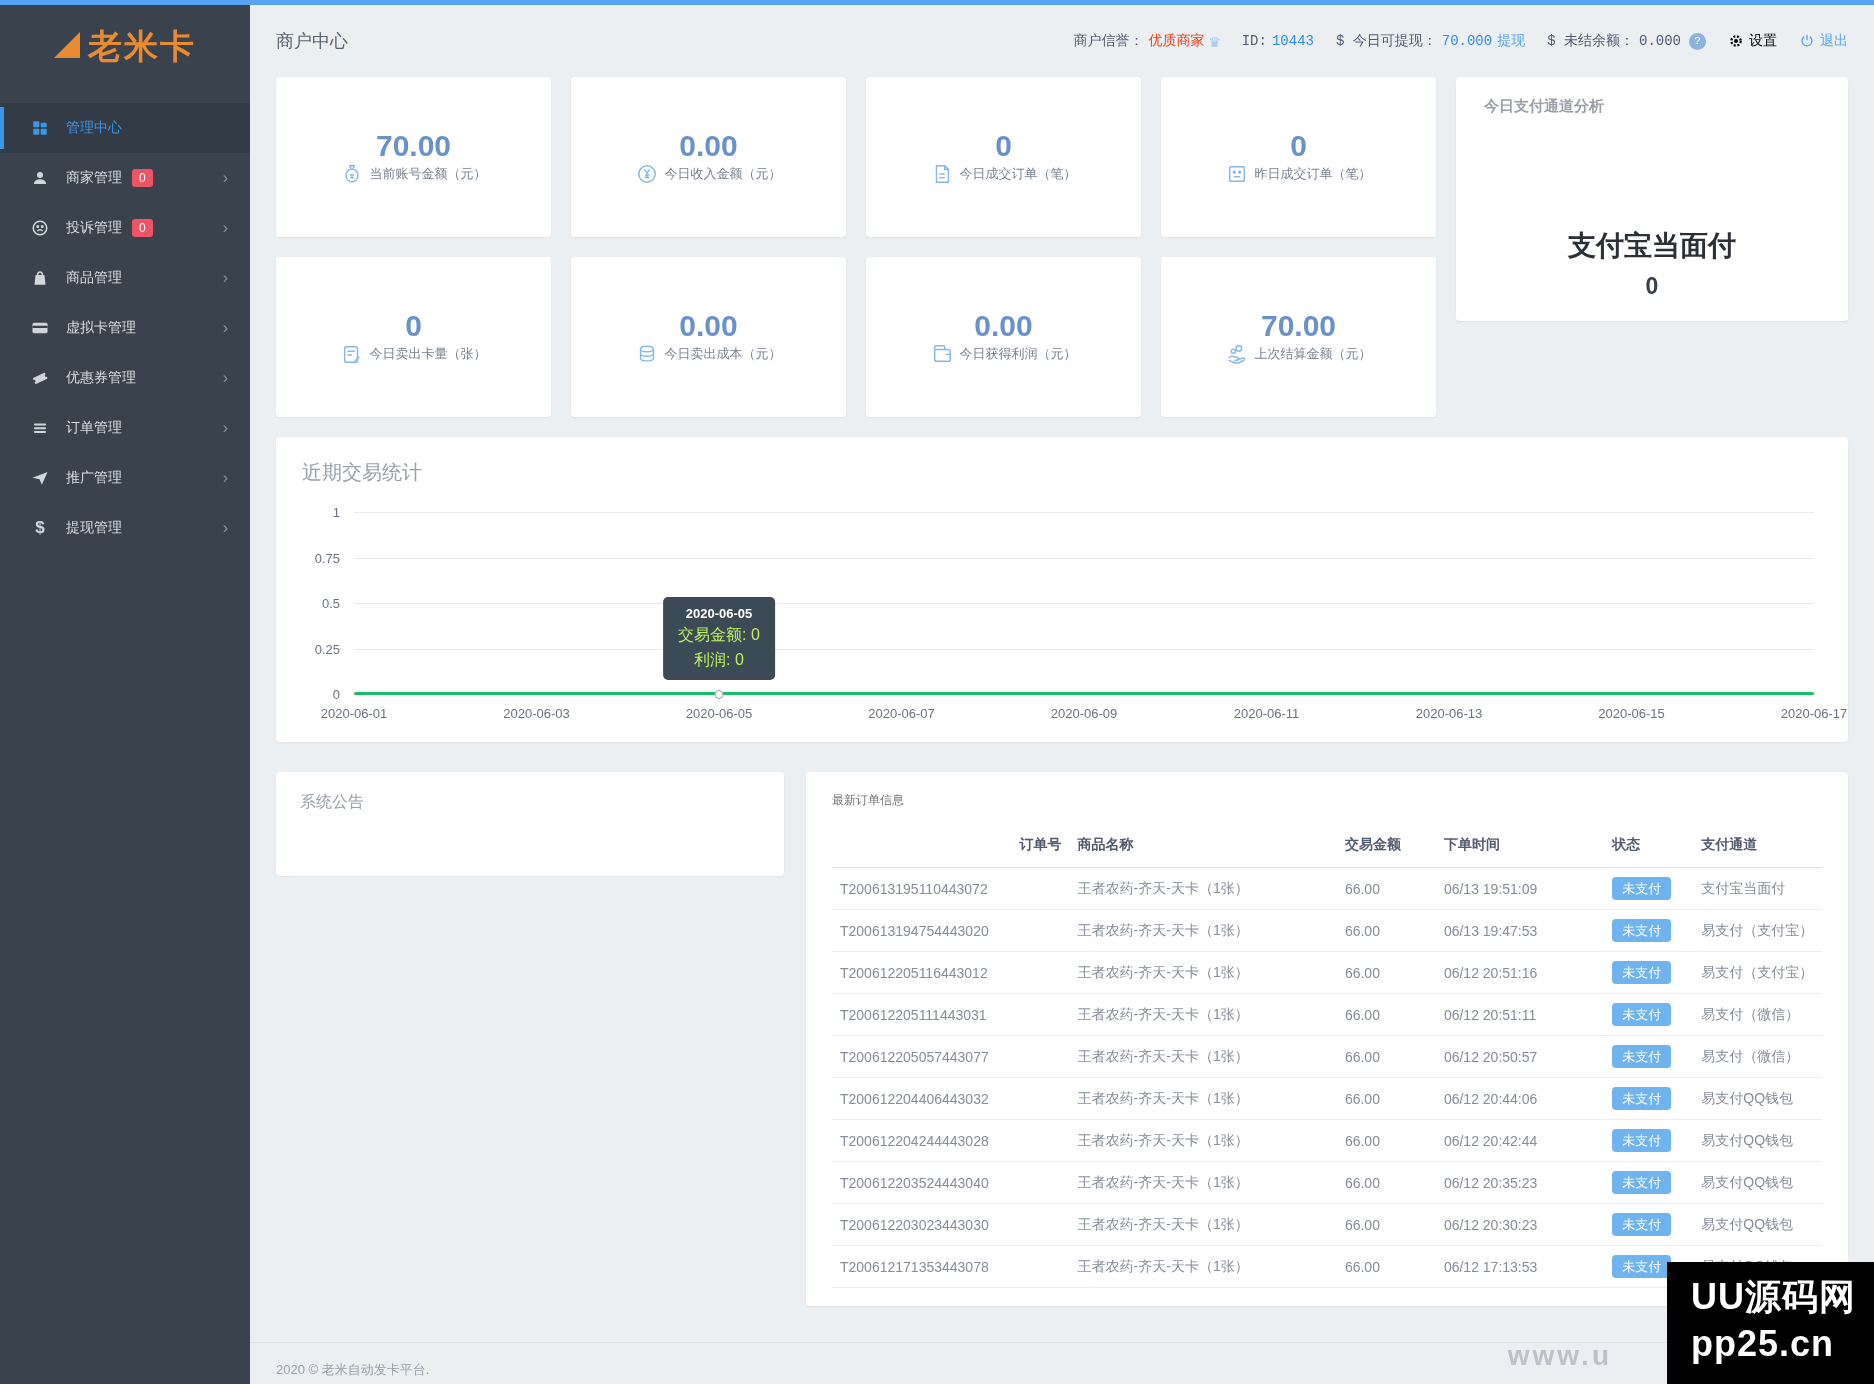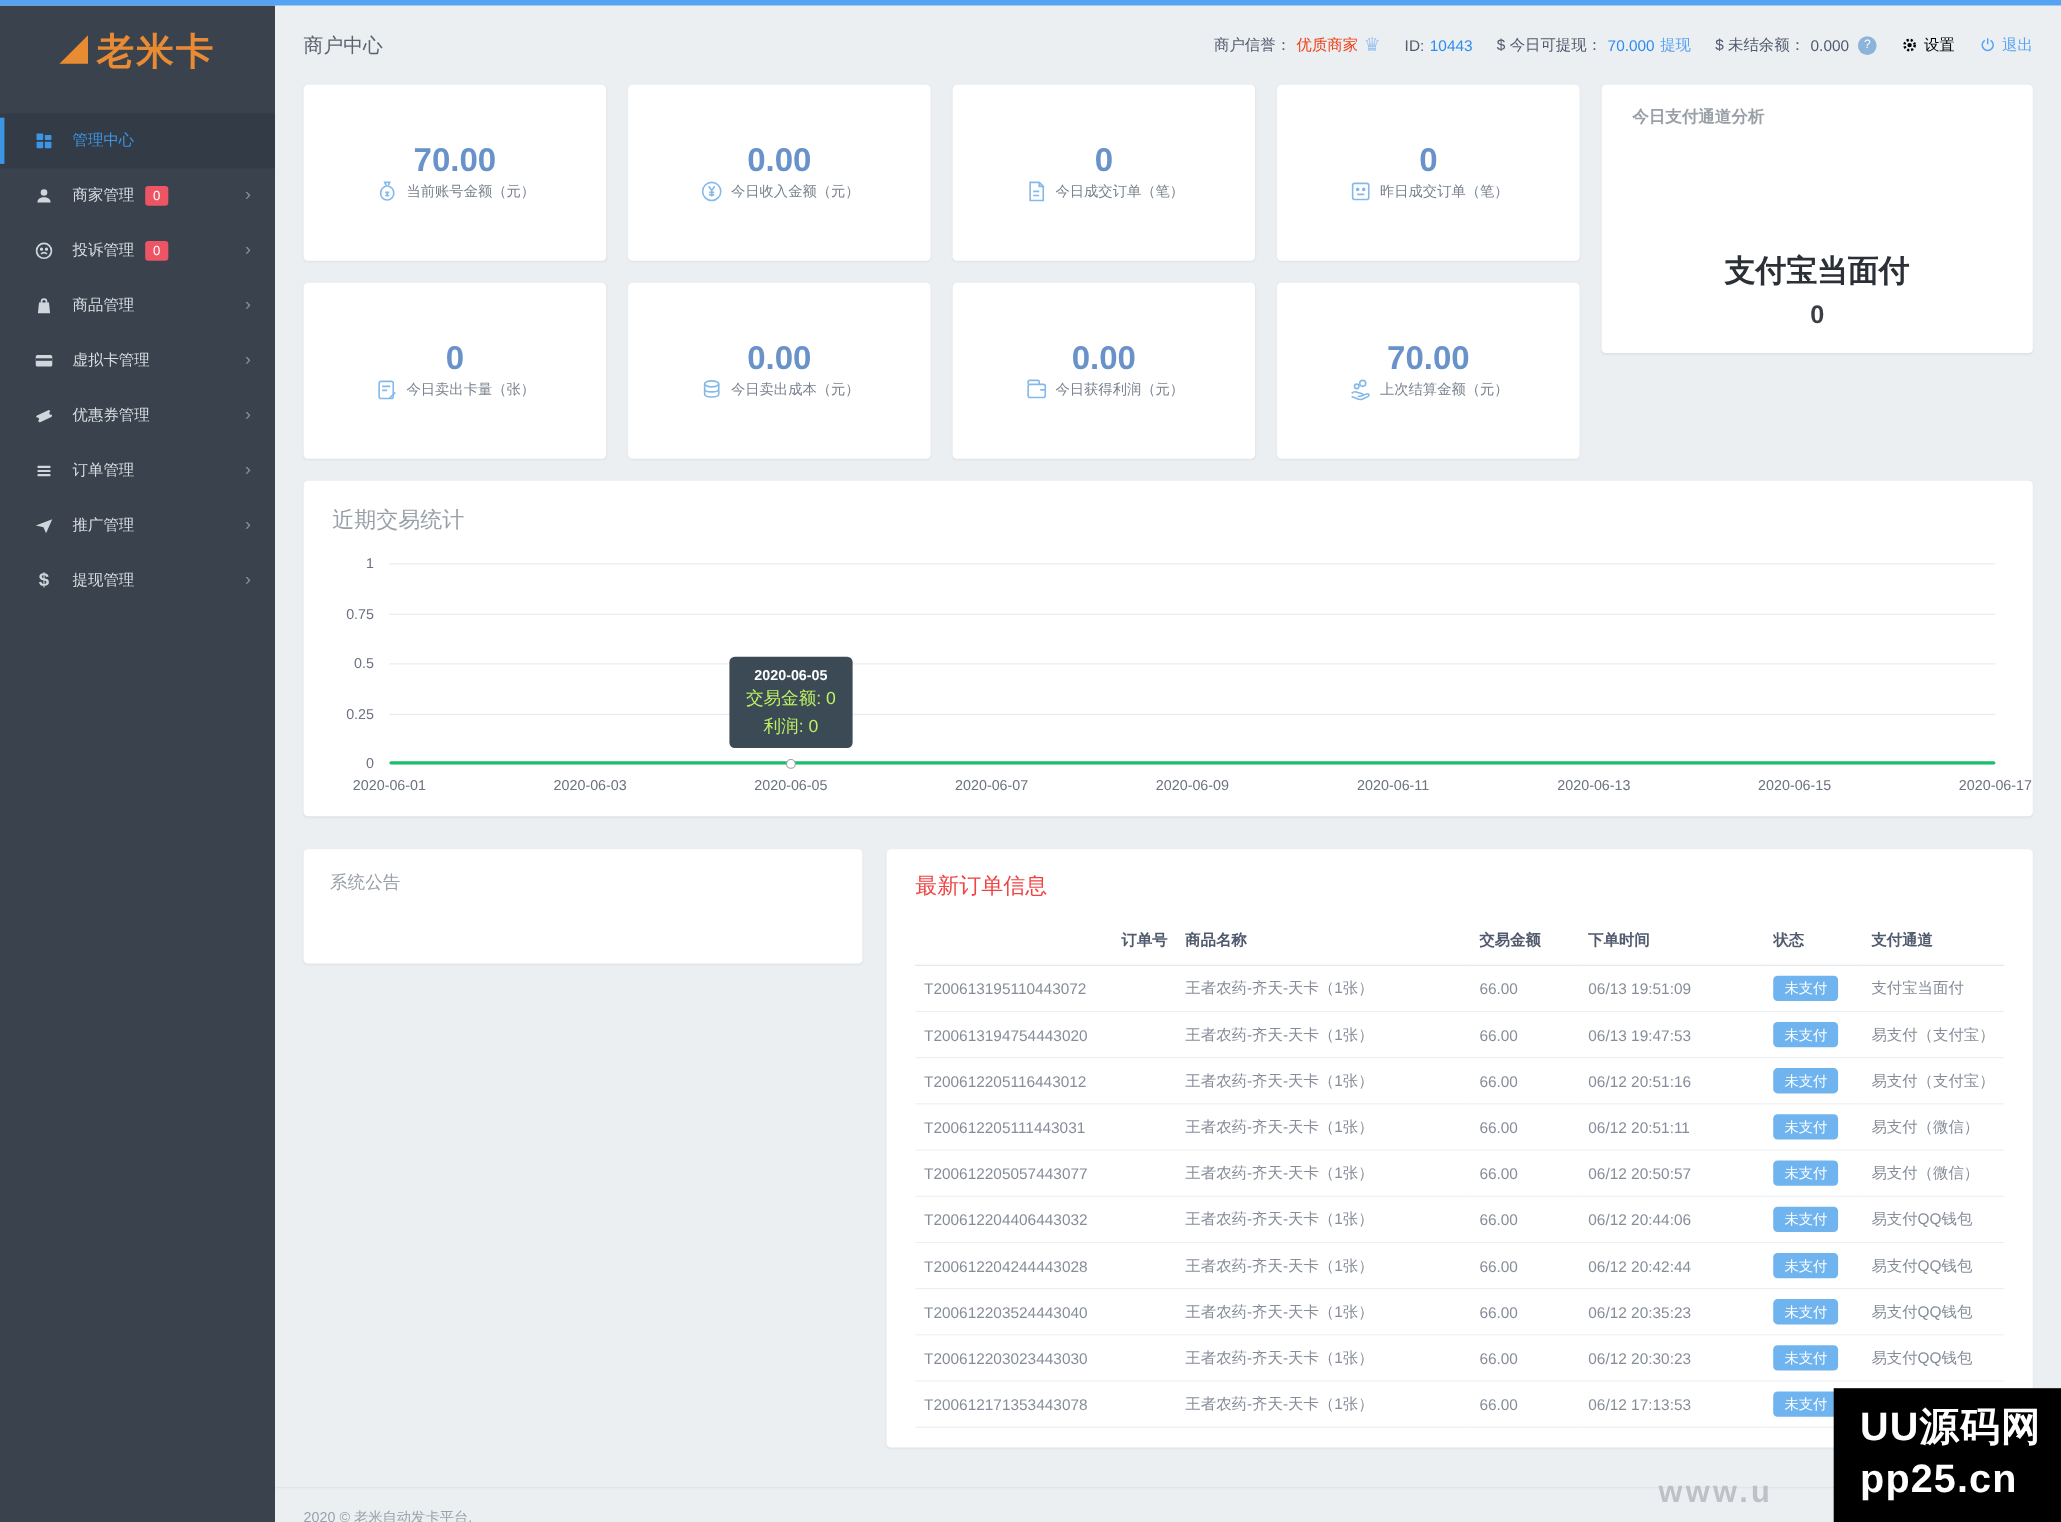--- a/index.html
+++ b/index.html
@@ -22,21 +22,21 @@
   .mitem svg { width: 18px; height: 18px; }
   .mitem.active { color: #3d95e5; background: #333c46; }
   .mitem.active .micon { color: #3d95e5; }
   .mitem.active::before { content: ""; position: absolute; left: 0; top: 4px; bottom: 4px; width: 4px; background: #3d95e5; }
   .mbadge { background: #ed5565; color: #fff; font-size: 12px; border-radius: 3px; padding: 3px 7px; margin-left: 10px; line-height: 1; }
   .chev { position: absolute; right: 22px; color: #8a929c; font-size: 16px; }
   .dollar-glyph { font-size: 17px; font-weight: bold; }
 
   
   .main { position: absolute; left: 250px; top: 5px; right: 0; bottom: 0; padding: 0 26px; }
-  .pageheader { height: 72px; display: flex; align-items: center; justify-content: space-between; }
+  .pageheader { height: 72px; display: flex; align-items: center; justify-content: space-between; font-family: Liberation Mono, monospace; }
   .ph-title { font-size: 18px; color: #5a626e; }
   .ph-right { display: flex; align-items: center; gap: 22px; font-size: 14px; color: #515a6e; }
   .ph-item { display: flex; align-items: center; gap: 5px; }
   .t-red { color: #ed3f14; }
   .t-blue { color: #2d8cf0; }
   .t-link { color: #57a3f3; cursor: pointer; }
   .crown { color: #9cc6ee; font-size: 17px; }
   .qmark { display: inline-flex; width: 17px; height: 17px; border-radius: 50%; background: #8cb3d9; color: #fff; font-size: 11px; align-items: center; justify-content: center; margin-left: 3px; }
   .gearwrap svg, .powerwrap svg { width: 16px; height: 16px; }
   .gearwrap { color: #000000; align-items: center; }
@@ -71,21 +71,21 @@
   .tt-title { font-size: 13px; font-weight: bold; }
   .tt-line { font-size: 16px; margin-top: 4px; color: #bef264; }
   .xlabs { position: relative; height: 26px; margin-top: 8px; }
   .xlab { position: absolute; top: 4px; transform: translateX(-50%); color: #6b7280; font-size: 13px; white-space: nowrap; }
 
   
   .bottom { margin-top: 30px; display: flex; gap: 22px; align-items: flex-start; }
   .announce { width: 508px; padding: 20px 24px; height: 104px; }
   .an-title { color: #99a0a8; font-size: 16px; }
   .orders { flex: 1; padding: 20px 26px 18px; }
-  .or-title { color: #ef4444; font-size: 20px; margin-bottom: 14px; }
+  .or-title { color: #737373; font-size: 12px; margin-bottom: 14px; }
   table { width: 100%; border-collapse: collapse; table-layout: fixed; }
   th { text-align: left; font-size: 14px; color: #515a6e; padding: 13px 8px; border-bottom: 1px solid #dfe3e8; font-weight: bold; }
   td { text-align: left; font-size: 14px; color: #868d99; padding: 9px 8px; border-bottom: 1px solid #eceff2; }
   .col-id { width: 24%; text-align: right; } .col-prod { width: 27%; } .col-amt { width: 10%; }
   .col-time { width: 17%; } .col-st { width: 9%; } .col-ch { width: 13%; }
   .stbadge { display: inline-block; background: #70b4ef; color: #fff; font-size: 13px; padding: 5px 10px; border-radius: 4px; line-height: 1; }
 
   
   .footer { margin-top: 36px; margin-left: -26px; margin-right: -26px; border-top: 1px solid #dde1e6; padding: 18px 26px 40px; font-size: 13px; color: #9aa1ab; }
 

